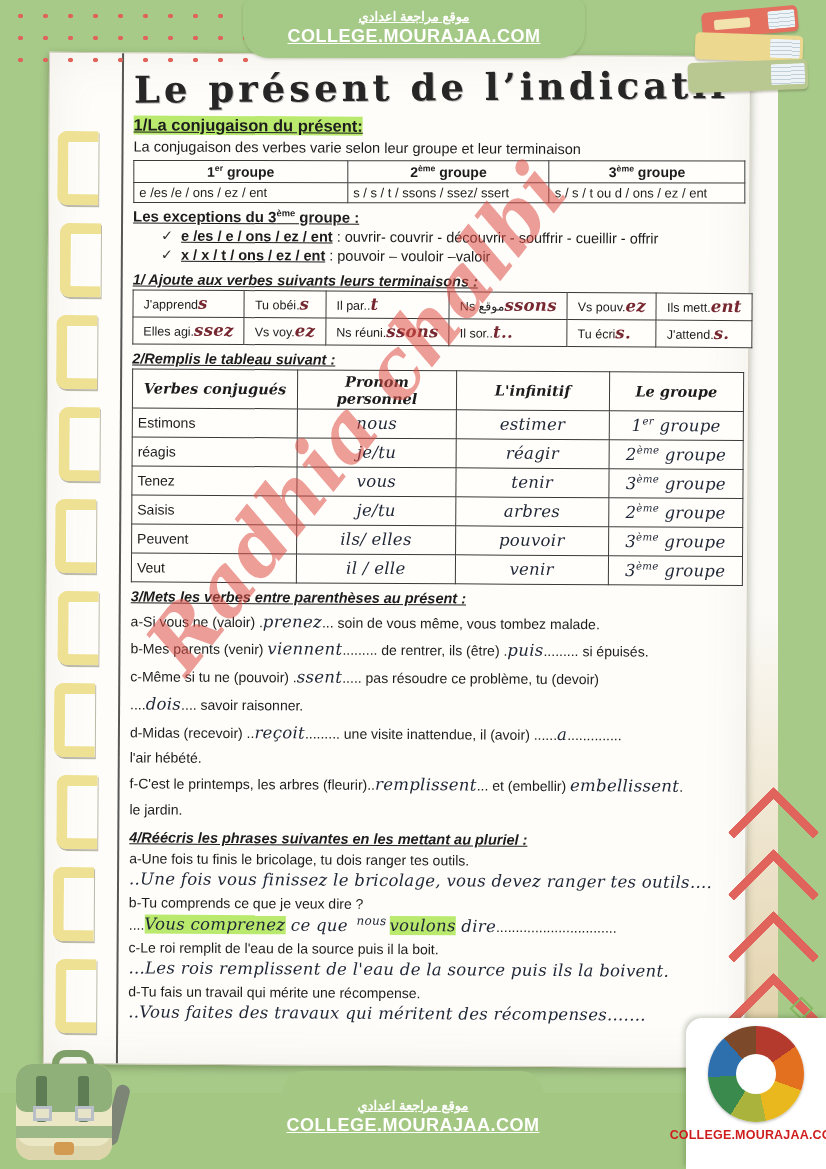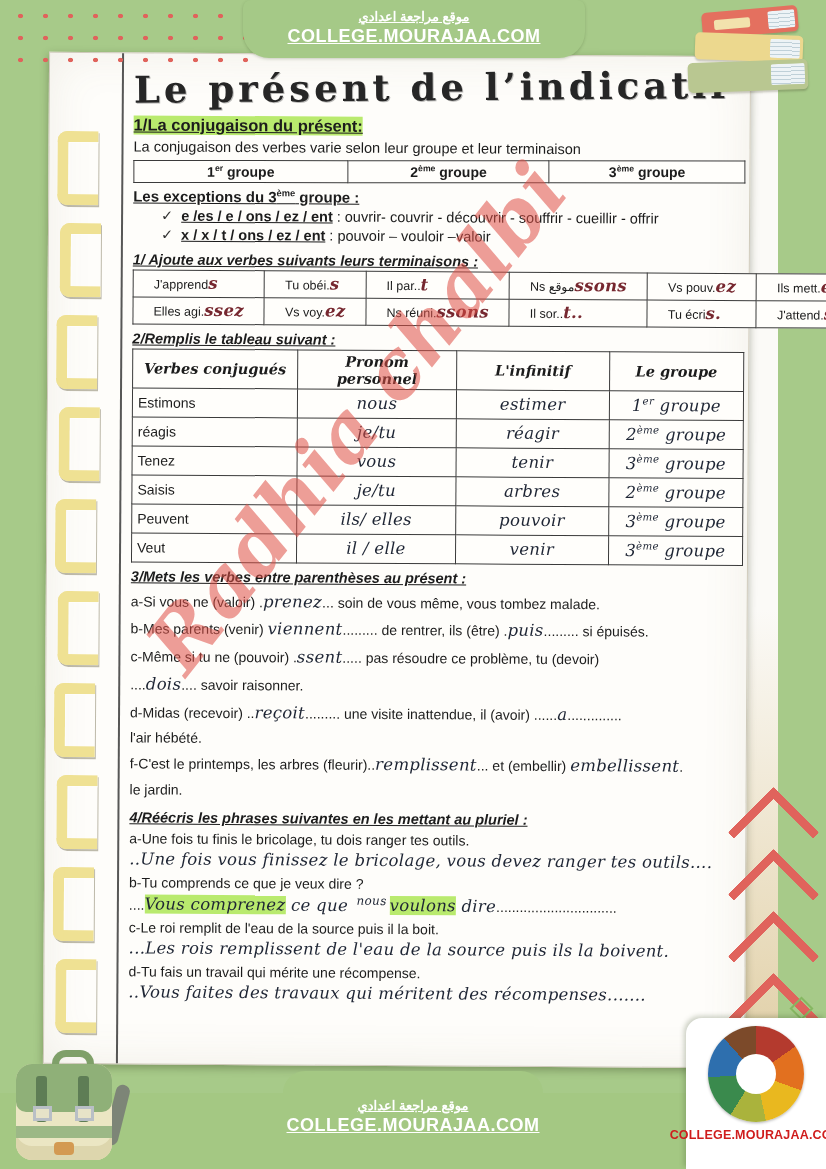--- a/index.html
+++ b/index.html
@@ -43,21 +43,21 @@
 
   .exceptions-heading{font-weight:bold;font-size:15px;margin:6px 0 2px;}
   .exceptions-heading .u{text-decoration:underline;}
   .exc-line{font-size:14.5px;margin:3px 0 3px 28px;}
   .exc-line .check{margin-right:8px;color:#333;}
   .exc-line .end{font-weight:bold;text-decoration:underline;}
 
   .ex-heading{display:inline-block;font-weight:bold;font-style:italic;font-size:14.5px;
               text-decoration:underline;margin:6px 0 2px;}
 
-  .t-ex1 td{font-size:12.5px;white-space:nowrap;padding:3px 20px;height:20px;}
+  .t-ex1 td{font-size:12.5px;white-space:nowrap;padding:3px 10px;height:20px;}
 
   .t-ex2 th{font-family:"DejaVu Serif",serif;font-style:italic;font-weight:bold;font-size:14.5px;height:24px;}
   .t-ex2 td{height:24px;}
   .t-ex2 td.print{font-size:14px;}
   .t-ex2 td.hand{text-align:center;}
 
   .pr{font-family:"Liberation Sans",sans-serif;}
   .sm{font-size:14px;}
   .hw{font-family:"DejaVu Serif",serif;font-style:italic;font-size:16.5px;color:#1e2534;letter-spacing:.3px;}
   .maroon{color:#76272f;font-weight:bold;}
@@ -155,20 +155,25 @@
 
       <span class="sec-heading hl-green">1/La conjugaison du présent:</span>
       <div class="intro">La conjugaison des verbes varie selon leur groupe et leur terminaison</div>
 
       <table class="t1">
         <tbody>
             <tr>
           <th style="width:35%"><span>1</span><sup>er</sup><span> groupe</span></th>
           <th style="width:33%"><span>2</span><sup>ème</sup><span> groupe</span></th>
           <th style="width:32%"><span>3</span><sup>ème</sup><span> groupe</span></th>
+        </tr>
+        <tr>
+          <td>e /es /e / ons / ez / ent</td>
+          <td>s / s / t / ssons / ssez/ ssert</td>
+          <td>s / s / t ou d / ons / ez / ent</td>
         </tr>
       </tbody>
         </table>
 
       <div class="exceptions-heading"><span class="u"><span>Les exceptions du 3</span><sup>ème</sup><span> groupe :</span></span></div>
       <div class="exc-line">
         <span class="check">✓</span><span class="end">e /es / e / ons / ez / ent</span><span> : ouvrir- couvrir - découvrir - souffrir - cueillir - offrir</span>
       </div>
       <div class="exc-line">
         <span class="check">✓</span><span class="end">x / x / t / ons / ez / ent</span><span> : pouvoir – vouloir –valoir</span>

